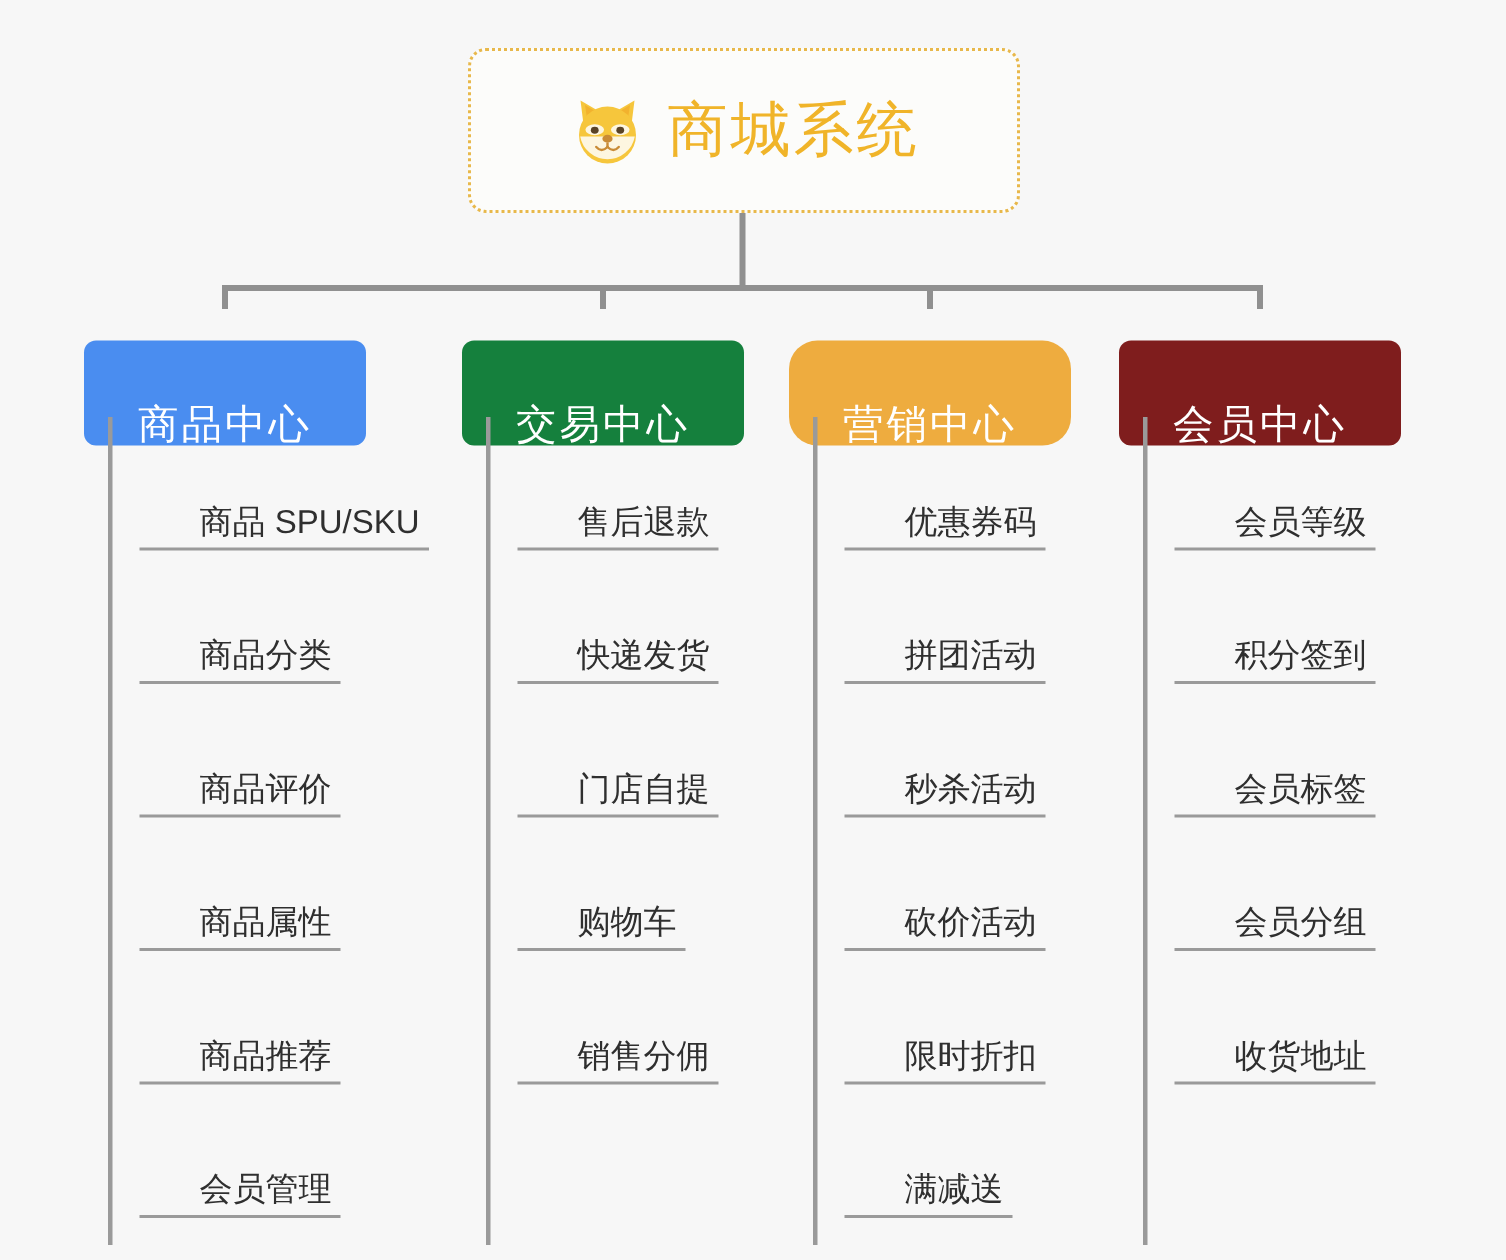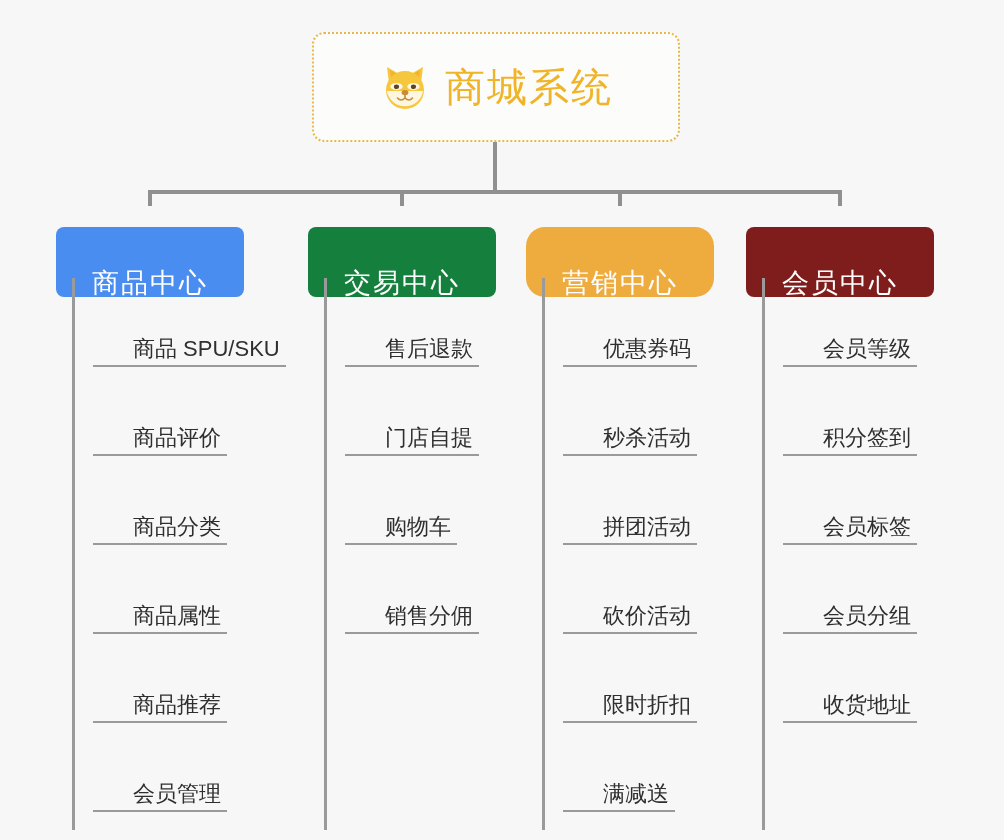--- a/index.html
+++ b/index.html
@@ -155,27 +155,27 @@
   <div class="leaf-col" style="left:72px;">
     <div class="spine"></div>
     <div class="leaf">
       <span class="leaf-inner">
         <span class="leaf-text">商品 SPU/SKU</span>
         <span class="leaf-underline"></span>
       </span>
     </div>
     <div class="leaf">
       <span class="leaf-inner">
+        <span class="leaf-text">商品分类</span>
+        <span class="leaf-underline"></span>
+      </span>
+    </div>
+    <div class="leaf">
+      <span class="leaf-inner">
         <span class="leaf-text">商品评价</span>
-        <span class="leaf-underline"></span>
-      </span>
-    </div>
-    <div class="leaf">
-      <span class="leaf-inner">
-        <span class="leaf-text">商品分类</span>
         <span class="leaf-underline"></span>
       </span>
     </div>
     <div class="leaf">
       <span class="leaf-inner">
         <span class="leaf-text">商品属性</span>
         <span class="leaf-underline"></span>
       </span>
     </div>
     <div class="leaf">
@@ -198,20 +198,26 @@
   <div class="leaf-col" style="left:324px;">
     <div class="spine"></div>
     <div class="leaf">
       <span class="leaf-inner">
         <span class="leaf-text">售后退款</span>
         <span class="leaf-underline"></span>
       </span>
     </div>
     <div class="leaf">
       <span class="leaf-inner">
+        <span class="leaf-text">快递发货</span>
+        <span class="leaf-underline"></span>
+      </span>
+    </div>
+    <div class="leaf">
+      <span class="leaf-inner">
         <span class="leaf-text">门店自提</span>
         <span class="leaf-underline"></span>
       </span>
     </div>
     <div class="leaf">
       <span class="leaf-inner">
         <span class="leaf-text">购物车</span>
         <span class="leaf-underline"></span>
       </span>
     </div>
@@ -229,27 +235,27 @@
   <div class="leaf-col" style="left:542px;">
     <div class="spine"></div>
     <div class="leaf">
       <span class="leaf-inner">
         <span class="leaf-text">优惠券码</span>
         <span class="leaf-underline"></span>
       </span>
     </div>
     <div class="leaf">
       <span class="leaf-inner">
+        <span class="leaf-text">拼团活动</span>
+        <span class="leaf-underline"></span>
+      </span>
+    </div>
+    <div class="leaf">
+      <span class="leaf-inner">
         <span class="leaf-text">秒杀活动</span>
-        <span class="leaf-underline"></span>
-      </span>
-    </div>
-    <div class="leaf">
-      <span class="leaf-inner">
-        <span class="leaf-text">拼团活动</span>
         <span class="leaf-underline"></span>
       </span>
     </div>
     <div class="leaf">
       <span class="leaf-inner">
         <span class="leaf-text">砍价活动</span>
         <span class="leaf-underline"></span>
       </span>
     </div>
     <div class="leaf">

